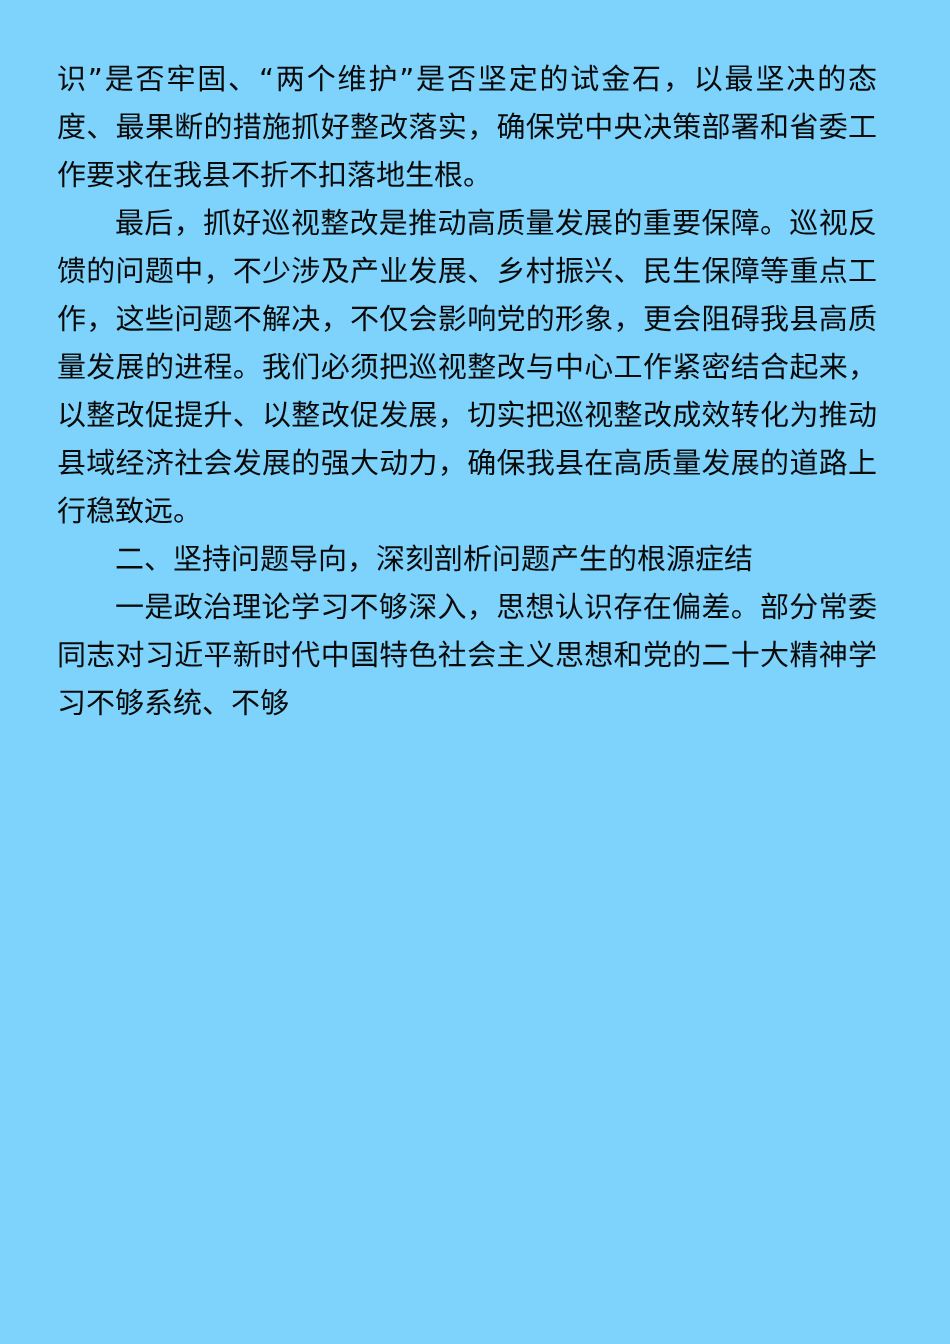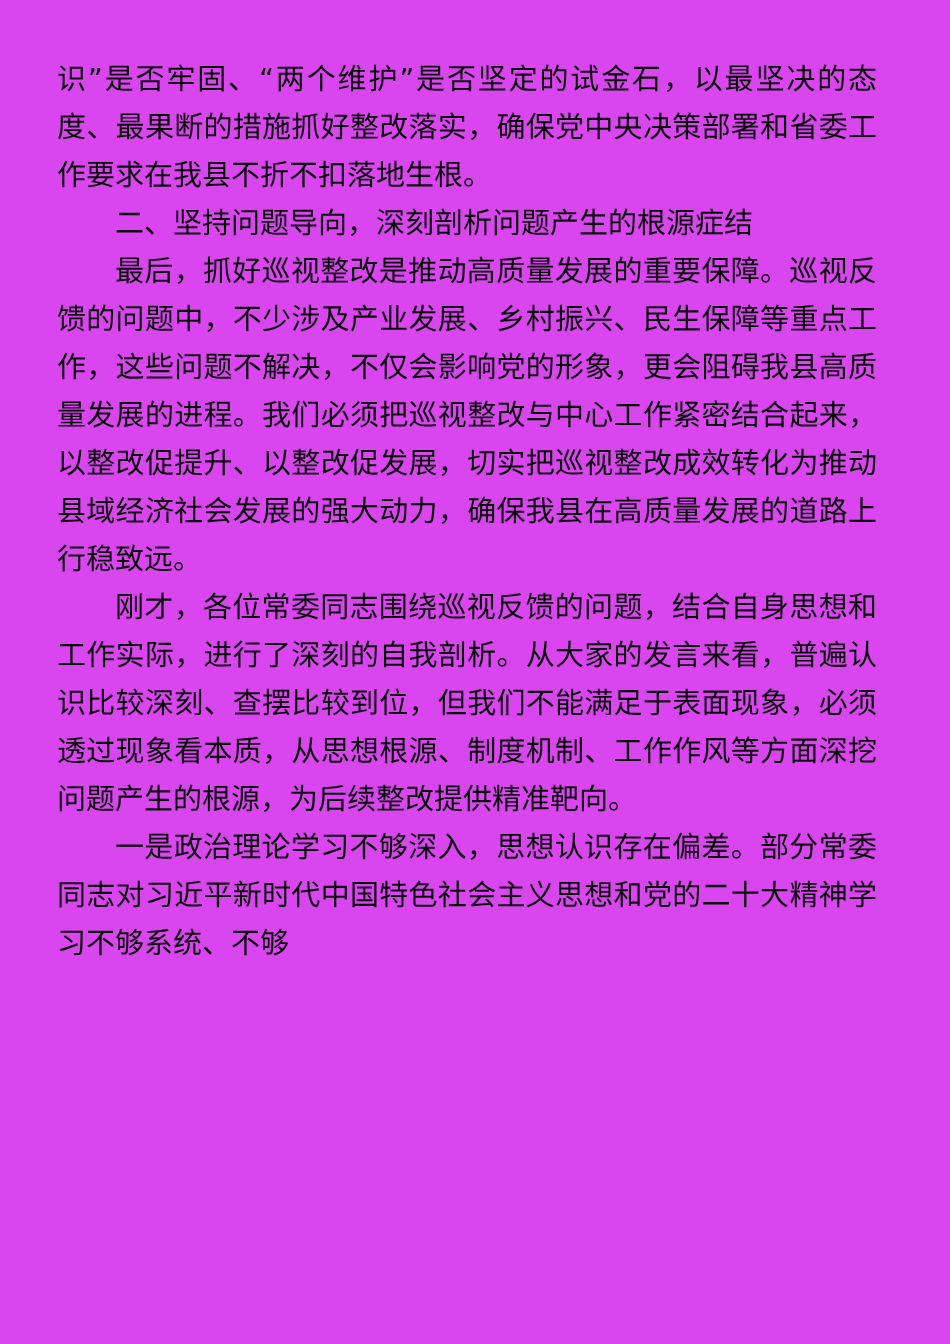--- a/index.html
+++ b/index.html
@@ -6,21 +6,21 @@
   html, body {
     margin: 0;
     padding: 0;
     background: #ffffff;
   }
 
   #page {
     position: relative;
     width: 950px;
     height: 1344px;
-    background: #d946ef;
+    background: #7dd3fc;
     overflow: hidden;
     box-sizing: border-box;
   }
 
   #text-body {
     position: absolute;
     left: 57px;
     top: 55px;
     width: 820px;
   }
@@ -54,23 +54,22 @@
 </head>
 <body>
 
 <div id="page">
 
   <div id="text-body">
 
     <p class="para continuation">识”是否牢固、“两个维护”是否坚定的试金石，以最坚决的态度、最果断的措施抓好整改落实，确保党中央决策部署和省委工作要求在我县不折不扣落地生根。</p>
 
 
+    <p class="para">最后，抓好巡视整改是推动高质量发展的重要保障。巡视反馈的问题中，不少涉及产业发展、乡村振兴、民生保障等重点工作，这些问题不解决，不仅会影响党的形象，更会阻碍我县高质量发展的进程。我们必须把巡视整改与中心工作紧密结合起来，以整改促提升、以整改促发展，切实把巡视整改成效转化为推动县域经济社会发展的强大动力，确保我县在高质量发展的道路上行稳致远。</p>
+
     <p class="para heading">二、坚持问题导向，深刻剖析问题产生的根源症结</p>
 
-    <p class="para">最后，抓好巡视整改是推动高质量发展的重要保障。巡视反馈的问题中，不少涉及产业发展、乡村振兴、民生保障等重点工作，这些问题不解决，不仅会影响党的形象，更会阻碍我县高质量发展的进程。我们必须把巡视整改与中心工作紧密结合起来，以整改促提升、以整改促发展，切实把巡视整改成效转化为推动县域经济社会发展的强大动力，确保我县在高质量发展的道路上行稳致远。</p>
-
-    <p class="para">刚才，各位常委同志围绕巡视反馈的问题，结合自身思想和工作实际，进行了深刻的自我剖析。从大家的发言来看，普遍认识比较深刻、查摆比较到位，但我们不能满足于表面现象，必须透过现象看本质，从思想根源、制度机制、工作作风等方面深挖问题产生的根源，为后续整改提供精准靶向。</p>
 
     <p class="para">一是政治理论学习不够深入，思想认识存在偏差。部分常委同志对习近平新时代中国特色社会主义思想和党的二十大精神学习不够系统、不够</p>
 
   </div>
 
 </div>
 
 </body></html>

